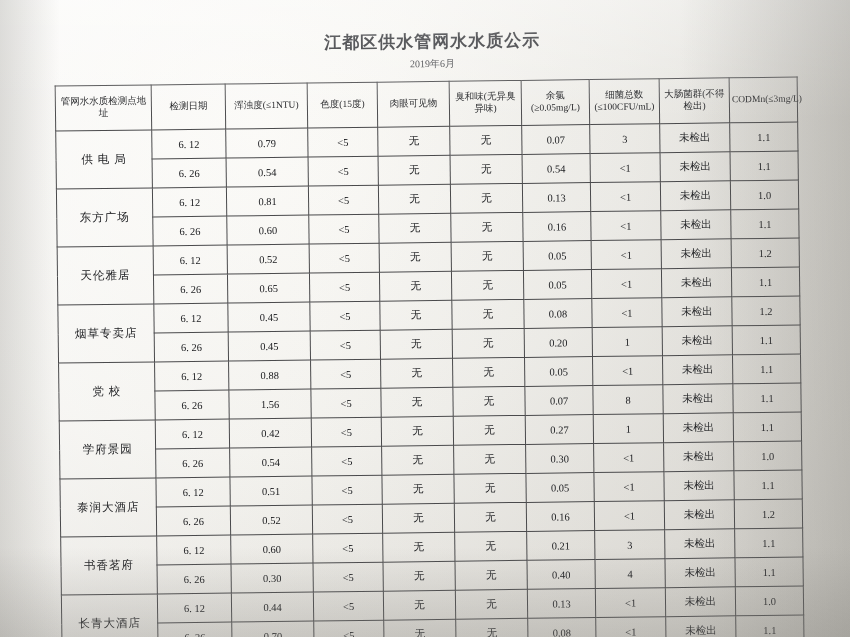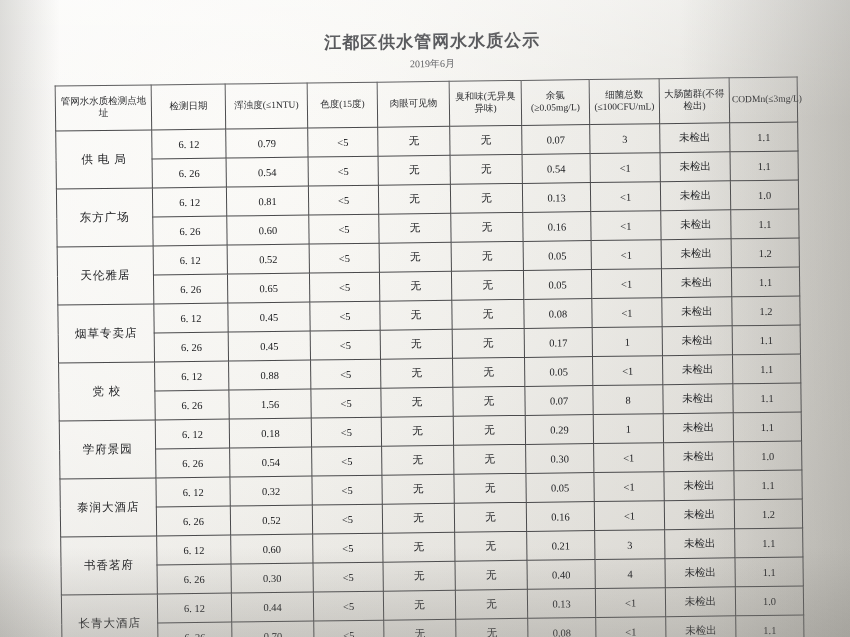--- a/index.html
+++ b/index.html
@@ -240,21 +240,21 @@
             <td>&lt;1</td>
             <td>未检出</td>
             <td>1.2</td>
           </tr>
           <tr>
             <td>6. 26</td>
             <td>0.45</td>
             <td>&lt;5</td>
             <td>无</td>
             <td>无</td>
-            <td>0.17</td>
+            <td>0.20</td>
             <td>1</td>
             <td>未检出</td>
             <td>1.1</td>
           </tr>
           <tr>
             <td class="site" rowspan="2">党    校</td>
             <td>6. 12</td>
             <td>0.88</td>
             <td>&lt;5</td>
             <td>无</td>
@@ -271,44 +271,44 @@
             <td>无</td>
             <td>无</td>
             <td>0.07</td>
             <td>8</td>
             <td>未检出</td>
             <td>1.1</td>
           </tr>
           <tr>
             <td class="site" rowspan="2">学府景园</td>
             <td>6. 12</td>
-            <td>0.18</td>
-            <td>&lt;5</td>
-            <td>无</td>
-            <td>无</td>
-            <td>0.29</td>
+            <td>0.42</td>
+            <td>&lt;5</td>
+            <td>无</td>
+            <td>无</td>
+            <td>0.27</td>
             <td>1</td>
             <td>未检出</td>
             <td>1.1</td>
           </tr>
           <tr>
             <td>6. 26</td>
             <td>0.54</td>
             <td>&lt;5</td>
             <td>无</td>
             <td>无</td>
             <td>0.30</td>
             <td>&lt;1</td>
             <td>未检出</td>
             <td>1.0</td>
           </tr>
           <tr>
             <td class="site" rowspan="2">泰润大酒店</td>
             <td>6. 12</td>
-            <td>0.32</td>
+            <td>0.51</td>
             <td>&lt;5</td>
             <td>无</td>
             <td>无</td>
             <td>0.05</td>
             <td>&lt;1</td>
             <td>未检出</td>
             <td>1.1</td>
           </tr>
           <tr>
             <td>6. 26</td>

